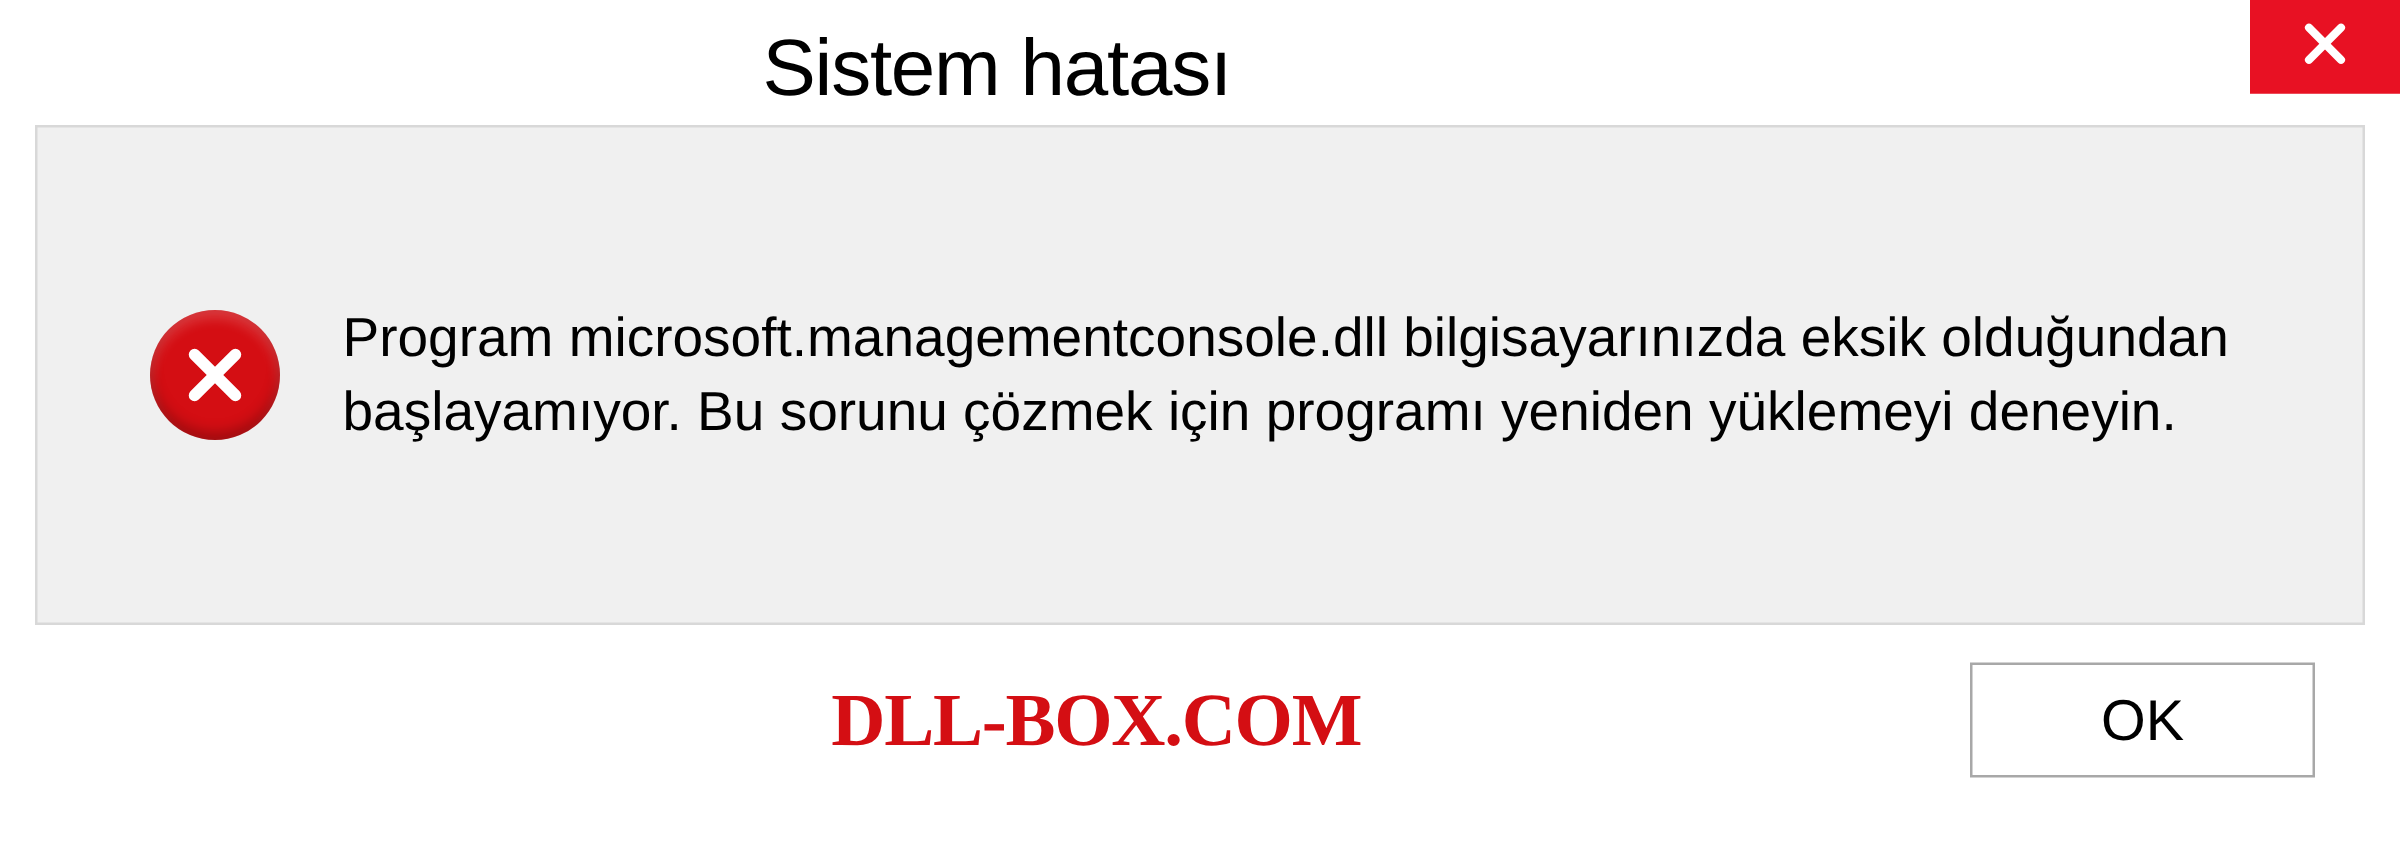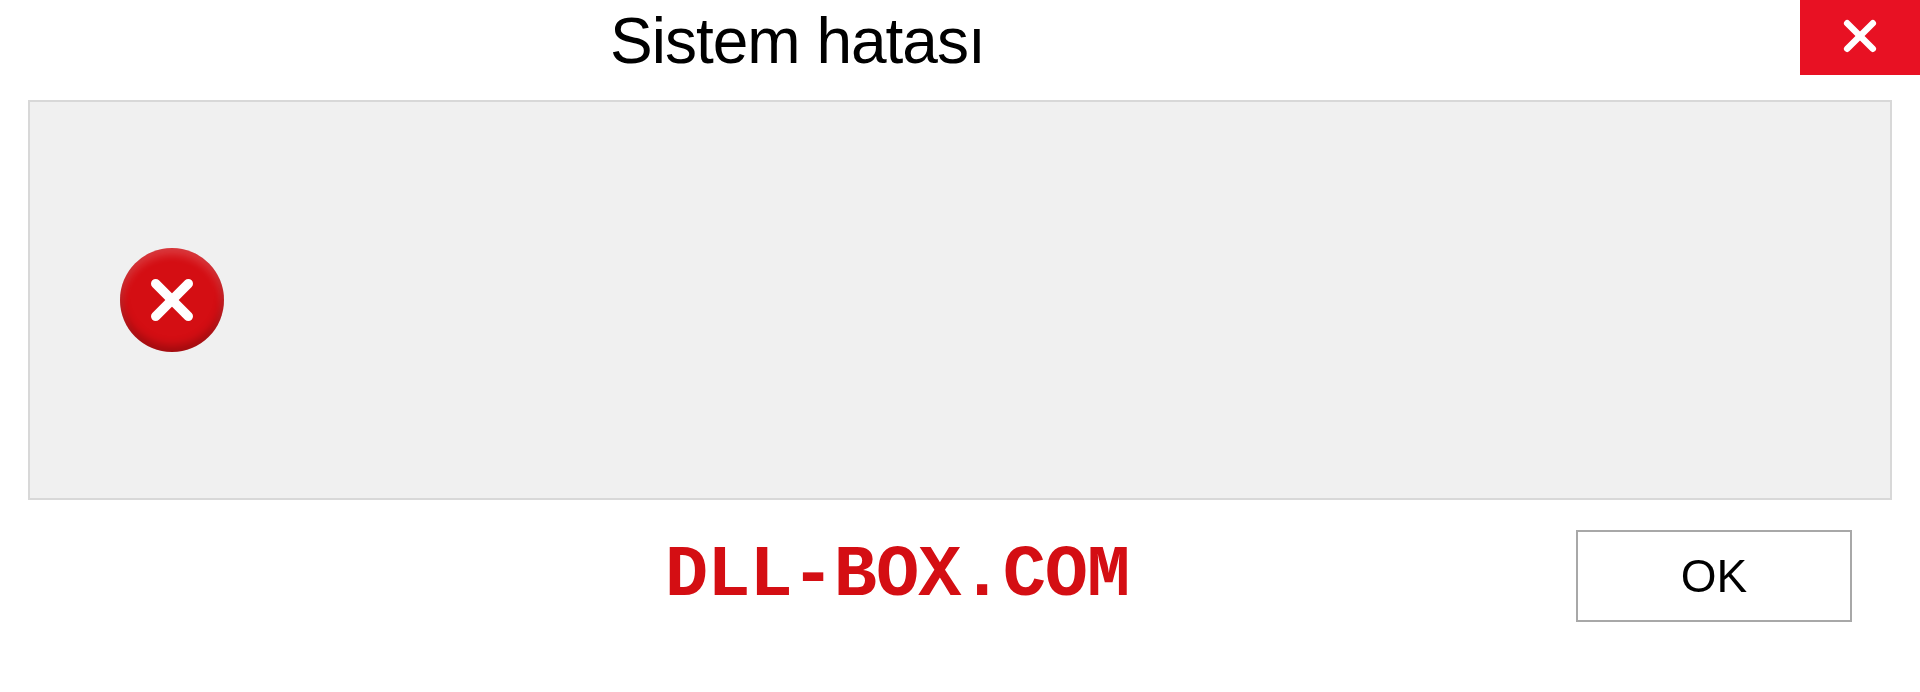--- a/index.html
+++ b/index.html
@@ -21,21 +21,21 @@
       justify-content: space-between;
       padding: 0 0 0 0;
       height: 100px;
       position: relative;
     }
     .title-text {
       font-size: 64px;
       font-weight: 400;
       color: #000;
       margin-left: 610px;
-      margin-top: 4px;
+      margin-top: 17px;
       letter-spacing: -1px;
     }
     .close-btn {
       background: #e81123;
       width: 120px;
       height: 75px;
       display: flex;
       align-items: center;
       justify-content: center;
       cursor: pointer;
@@ -82,26 +82,26 @@
       font-weight: 400;
       padding-right: 40px;
     }
     .footer {
       display: flex;
       align-items: center;
       justify-content: space-between;
       padding: 30px 68px 0 0;
     }
     .watermark {
-      font-size: 72px;
+      font-size: 60px;
       font-weight: 800;
       color: #d40e13;
       margin-left: 665px;
       letter-spacing: -1px;
-      font-family: Liberation Mono, monospace;
+      font-family: Liberation Serif, serif;
     }
     .ok-button {
       border: 2px solid #a8a8a8;
       background: #ffffff;
       font-size: 46px;
       color: #000;
       width: 276px;
       height: 92px;
       cursor: pointer;
       font-family: "Segoe UI", Arial, sans-serif;
@@ -125,18 +125,19 @@
 
 <div class="content-panel">
   <div class="error-icon-wrapper">
     <div class="error-icon">
       <svg viewBox="0 0 24 24" fill="none" stroke="#ffffff" stroke-width="4" stroke-linecap="round">
         <line x1="5" y1="5" x2="19" y2="19"></line>
         <line x1="19" y1="5" x2="5" y2="19"></line>
       </svg>
     </div>
   </div>
+  <div class="message-text">Program microsoft.managementconsole.dll bilgisayarınızda eksik olduğundan başlayamıyor. Bu sorunu çözmek için programı yeniden yüklemeyi deneyin.</div>
 </div>
 
 <div class="footer">
   <div class="watermark">DLL-BOX.COM</div>
   <button class="ok-button">OK</button>
 </div>
 
 </body></html>

